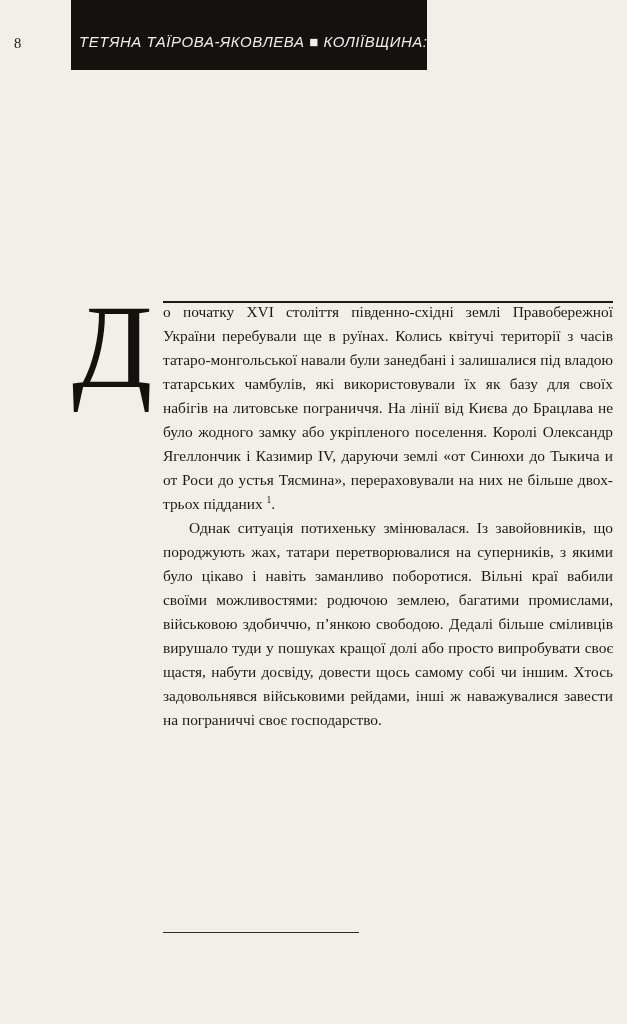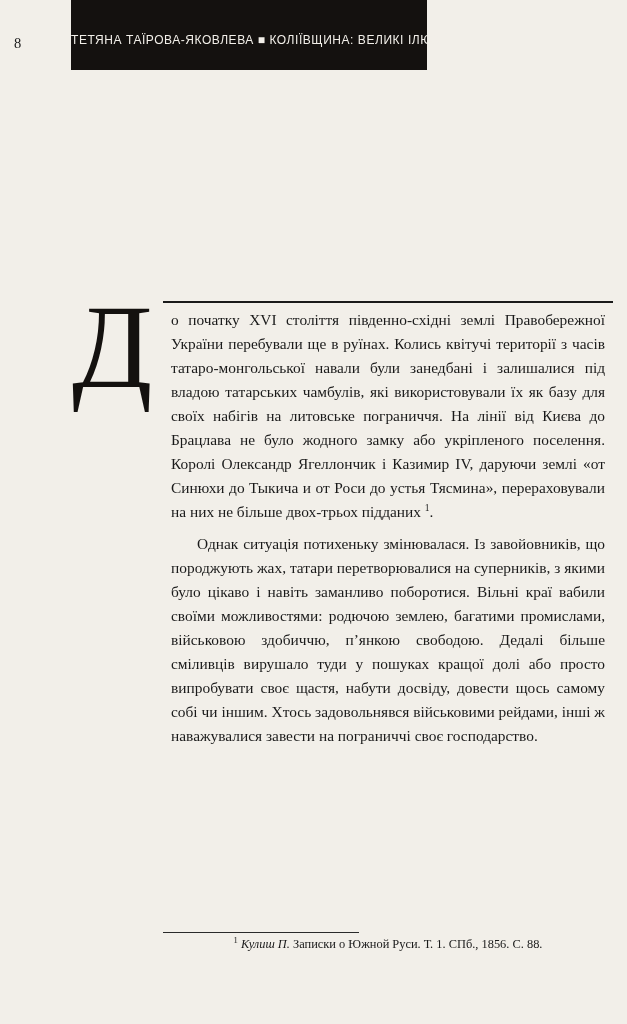--- a/index.html
+++ b/index.html
@@ -25,30 +25,31 @@
   .header-band {
     position: absolute;
     left: 71px;
     top: 0;
     width: 356px;
     height: 70px;
     background: #14110f;
   }
   .header-text {
     position: absolute;
-    left: 0;
+    left: 8px;
     right: 0;
     top: 33px;
     text-align: center;
     color: #f2efe9;
-    font-size: 12px;
+    font-size: 15px;
     letter-spacing: 0.55px;
     font-family: "Liberation Sans", sans-serif;
     text-transform: uppercase;
     white-space: nowrap;
+    font-style: italic;
   }
 
   .folio {
     position: absolute;
     left: 14px;
     top: 35px;
     font-size: 14.5px;
     color: #1a1a1a;
     font-family: "Liberation Serif", serif;
   }
@@ -77,21 +78,21 @@
     width: 92px;
     height: 96px;
     font-family: "Liberation Serif", serif;
     font-size: 118px;
     line-height: 98px;
     color: #14110f;
     letter-spacing: 0;
   }
 
   p {
-    margin: 8px;
+    margin: 0;
     font-size: 15.4px;
     line-height: 24.0px;
     text-align: justify;
     text-justify: inter-word;
     hyphens: manual;
   }
   p.indent {
     text-indent: 26px;
   }
   p.first {
@@ -144,15 +145,14 @@
 
   <div class="rule"></div>
   <div class="dropcap">Д</div>
 
   <div class="textblock">
     <p class="first"><span>о початку XVI століття південно-східні землі Правобережної України перебували ще в руїнах. Колись квітучі території з часів татаро-монгольської навали були занедбані і залишалися під владою татарських чамбулів, які використовували їх як базу для своїх набігів на литовське пограниччя. На лінії від Києва до Брацлава не було жодного замку або укріпленого поселення. Королі Олександр Ягеллончик і Казимир IV, даруючи землі «от Синюхи до Тыкича и от Роси до устья Тясмина», перераховували на них не більше двох-трьох підданих </span><span class="sup">1</span><span>.</span></p>
     <p class="indent">Однак ситуація потихеньку змінювалася. Із завойовників, що породжують жах, татари перетворювалися на суперників, з якими було цікаво і навіть заманливо поборотися. Вільні краї вабили своїми можливостями: родючою землею, багатими промислами, військовою здобиччю, п’янкою свободою. Дедалі більше сміливців вирушало туди у пошуках кращої долі або просто випробувати своє щастя, набути досвіду, довести щось самому собі чи іншим. Хтось задовольнявся військовими рейдами, інші ж наважувалися завести на пограниччі своє господарство.</p>
   </div>
 
   <div class="footnote-rule"></div>
-  <div class="footnote"><span class="fn-mark">1</span> <i>Кулиш П.</i><span> Записки о Южной Руси. Т. 1. СПб., 1856. С. 88.</span></div>
 
 </div>
 
 </body></html>

